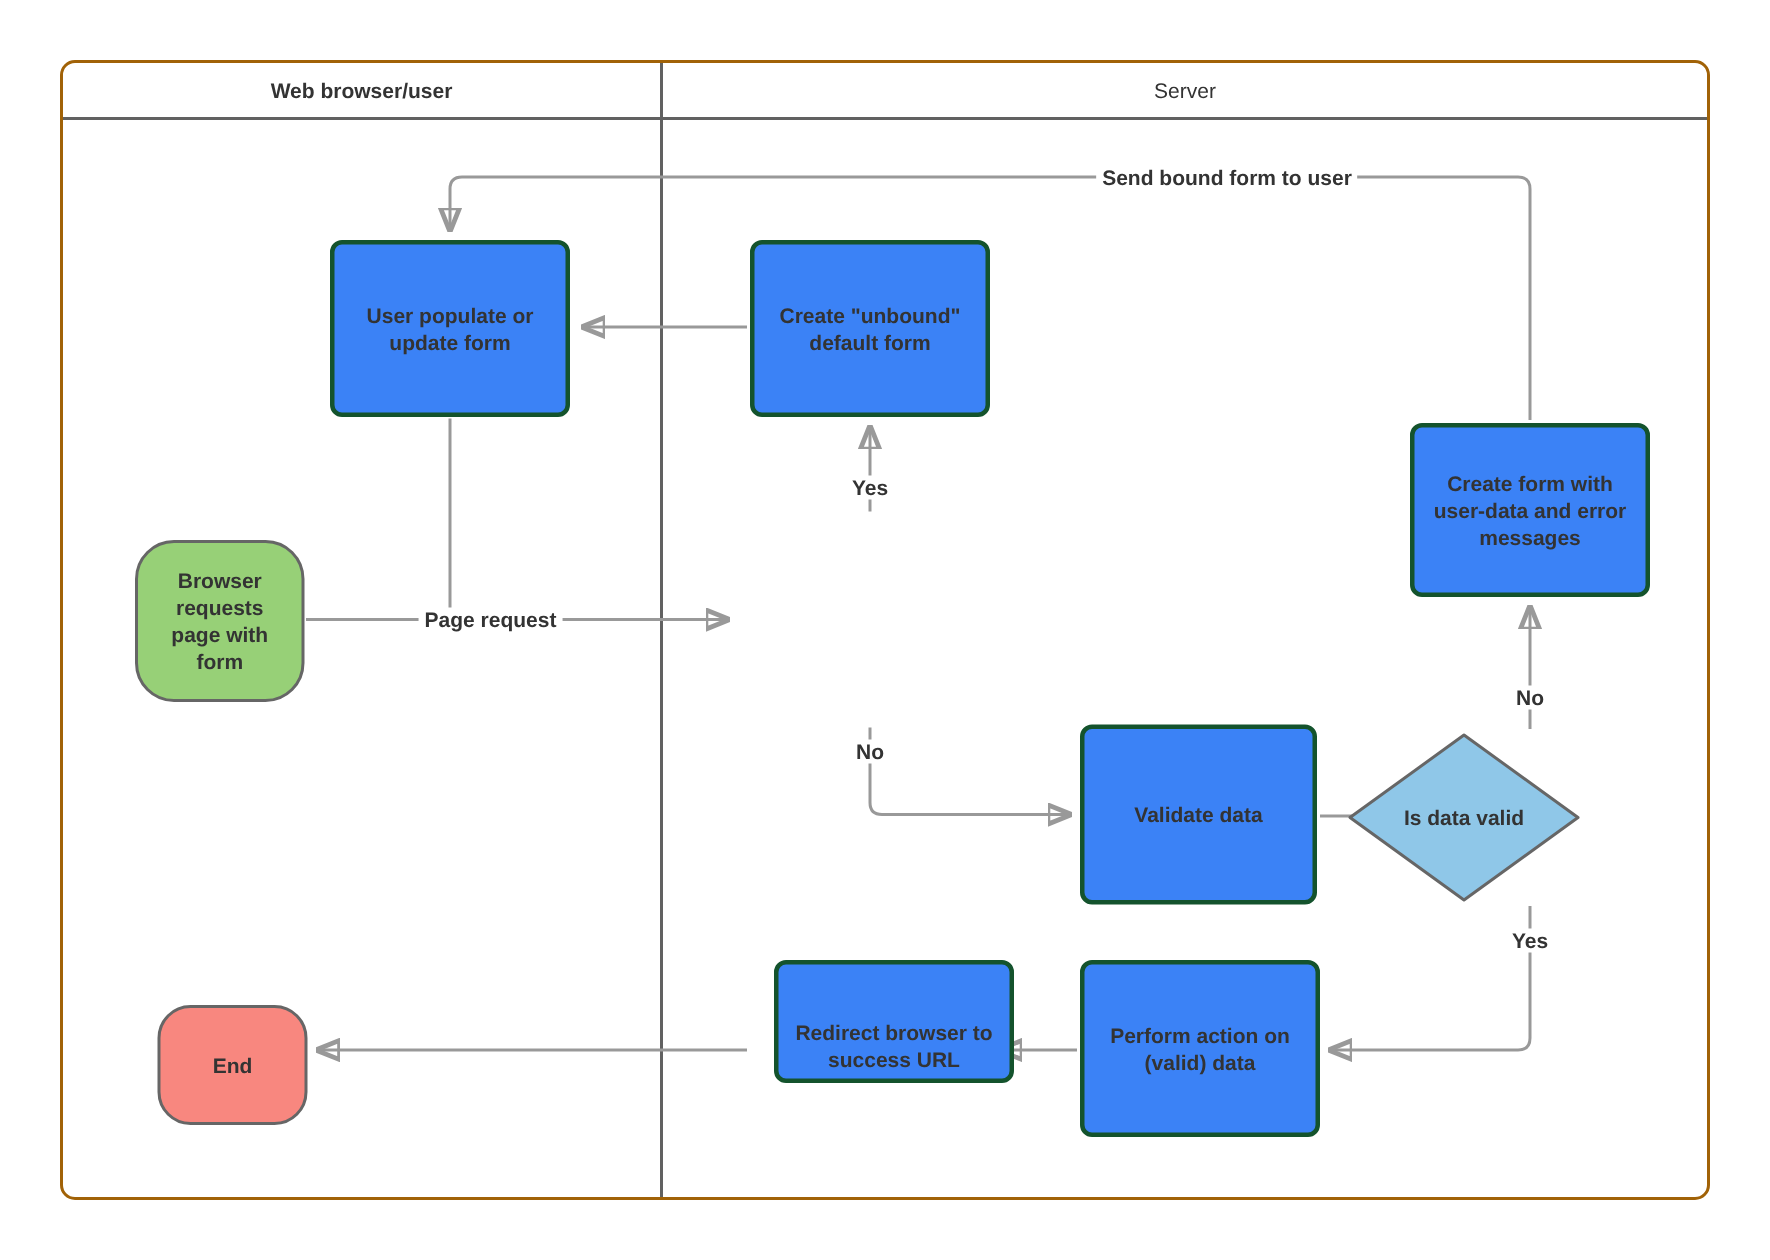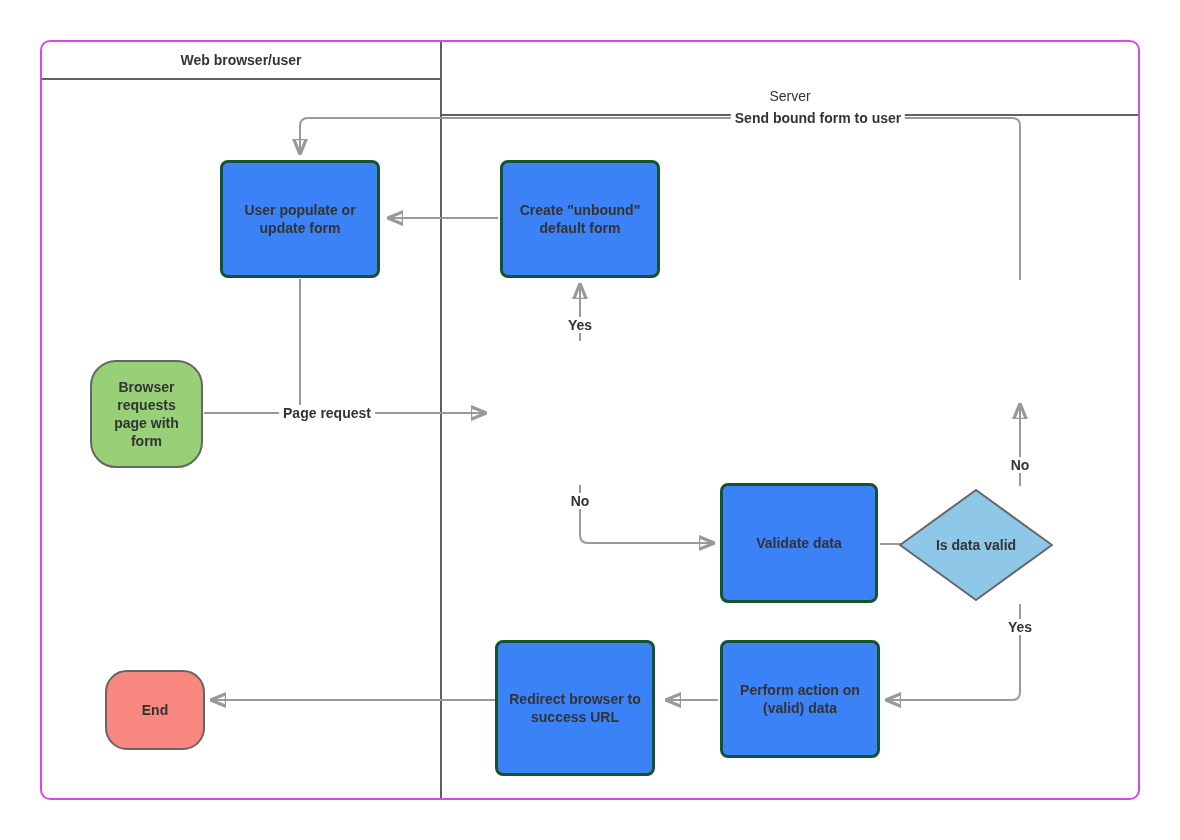--- a/index.html
+++ b/index.html
@@ -4,25 +4,25 @@
 <style>
   html,body{margin:0;padding:0;background:#ffffff;}
   .canvas{
     position:relative;width:1180px;height:840px;
     font-family:"Liberation Sans",sans-serif;color:#333333;overflow:hidden;
     background:#ffffff;
   }
   
   .pool{
     position:absolute;left:40px;top:40px;width:1100px;height:760px;
-    border:2px solid #d946ef;border-radius:10px;display:flex;box-sizing:border-box;
+    border:2px solid #a16207;border-radius:10px;display:flex;box-sizing:border-box;
   }
   .lane{position:relative;height:100%;box-sizing:border-box;}
   .lane-browser{width:400px;border-right:2px solid #616161;}
-  .lane-server{flex:1;margin-top:36px;}
+  .lane-server{flex:1;}
   .lane-title{
     height:38px;border-bottom:2px solid #616161;display:flex;
     align-items:center;justify-content:center;font-size:14px;box-sizing:border-box;
   }
   .lane-browser .lane-title{font-weight:bold;}
   
   svg.edges{position:absolute;left:0;top:0;pointer-events:none;}
   svg.edges path{fill:none;stroke:#999999;stroke-width:2;}
   
   .node{
@@ -106,22 +106,25 @@
     <span>Validate data</span>
   </div>
 
   <div class="node decision" style="left:898px;top:488px;width:156px;height:114px;">
     <svg width="156" height="114">
       <polygon points="78,2 154,57 78,112 2,57"></polygon>
     </svg>
     <span class="dlabel">Is data valid</span>
   </div>
 
+  <div class="node process" style="left:940px;top:282px;width:160px;height:116px;">
+    <span>Create form with user-data and error messages</span>
+  </div>
 
-  <div class="node process" style="left:495px;top:640px;width:160px;height:136px;">
+  <div class="node process" style="left:516px;top:640px;width:160px;height:82px;align-items:flex-end;">
     <span>Redirect browser to success URL</span>
   </div>
 
   <div class="node process" style="left:720px;top:640px;width:160px;height:118px;">
     <span>Perform action on (valid) data</span>
   </div>
 
   <div class="node terminator end" style="left:105px;top:660px;width:100px;height:80px;">
     <span>End</span>
   </div>

